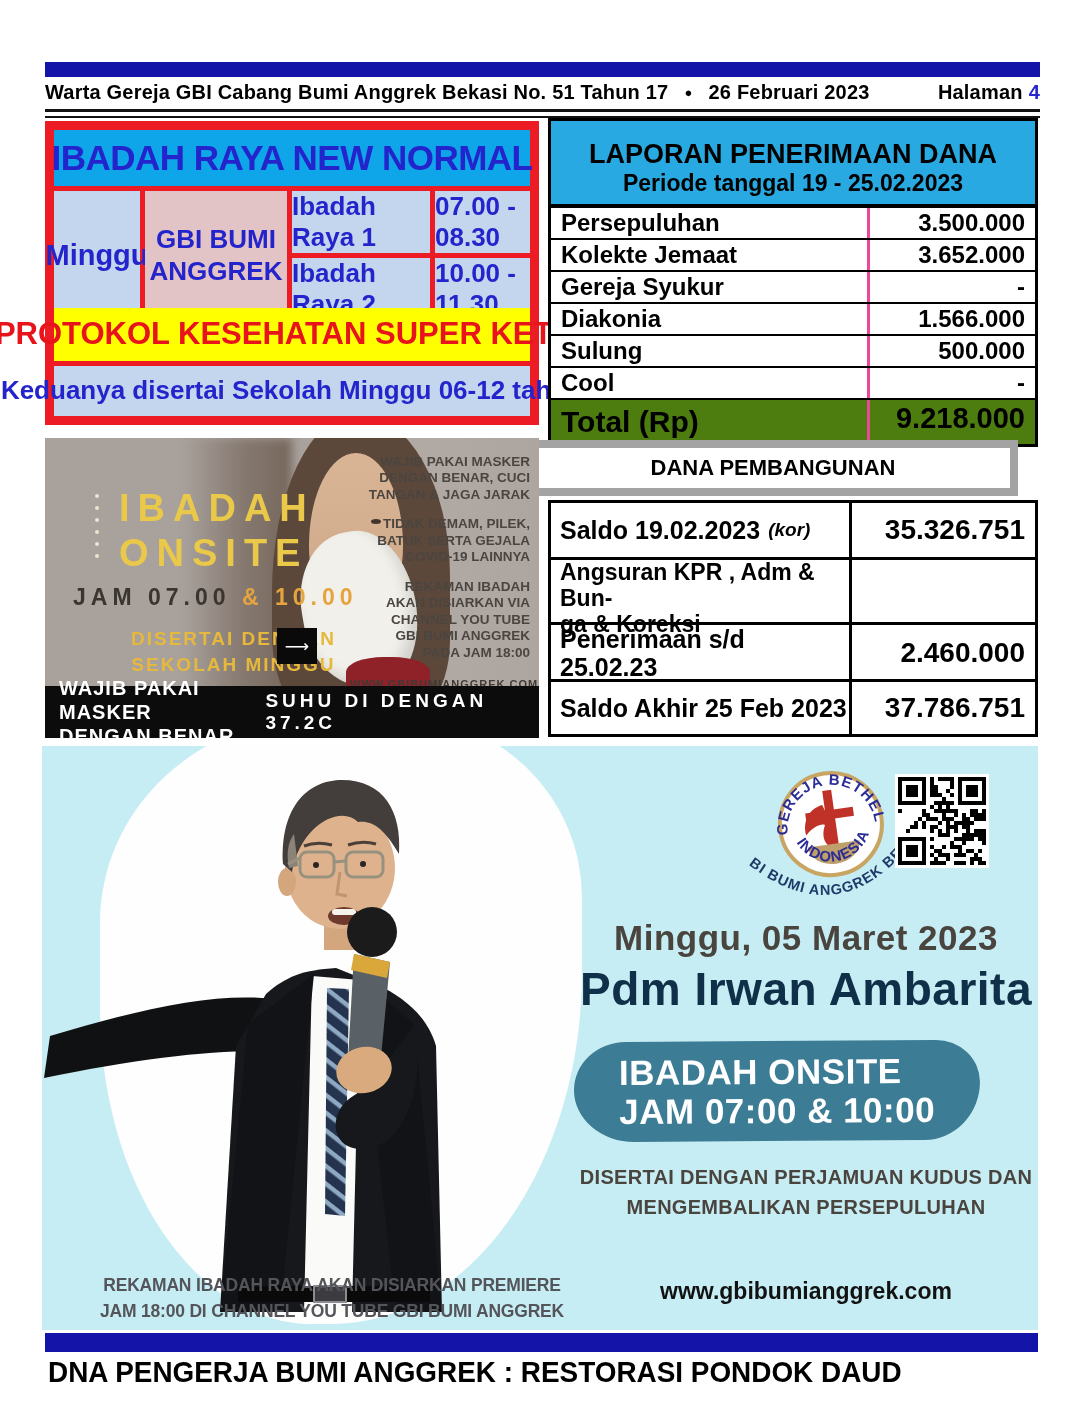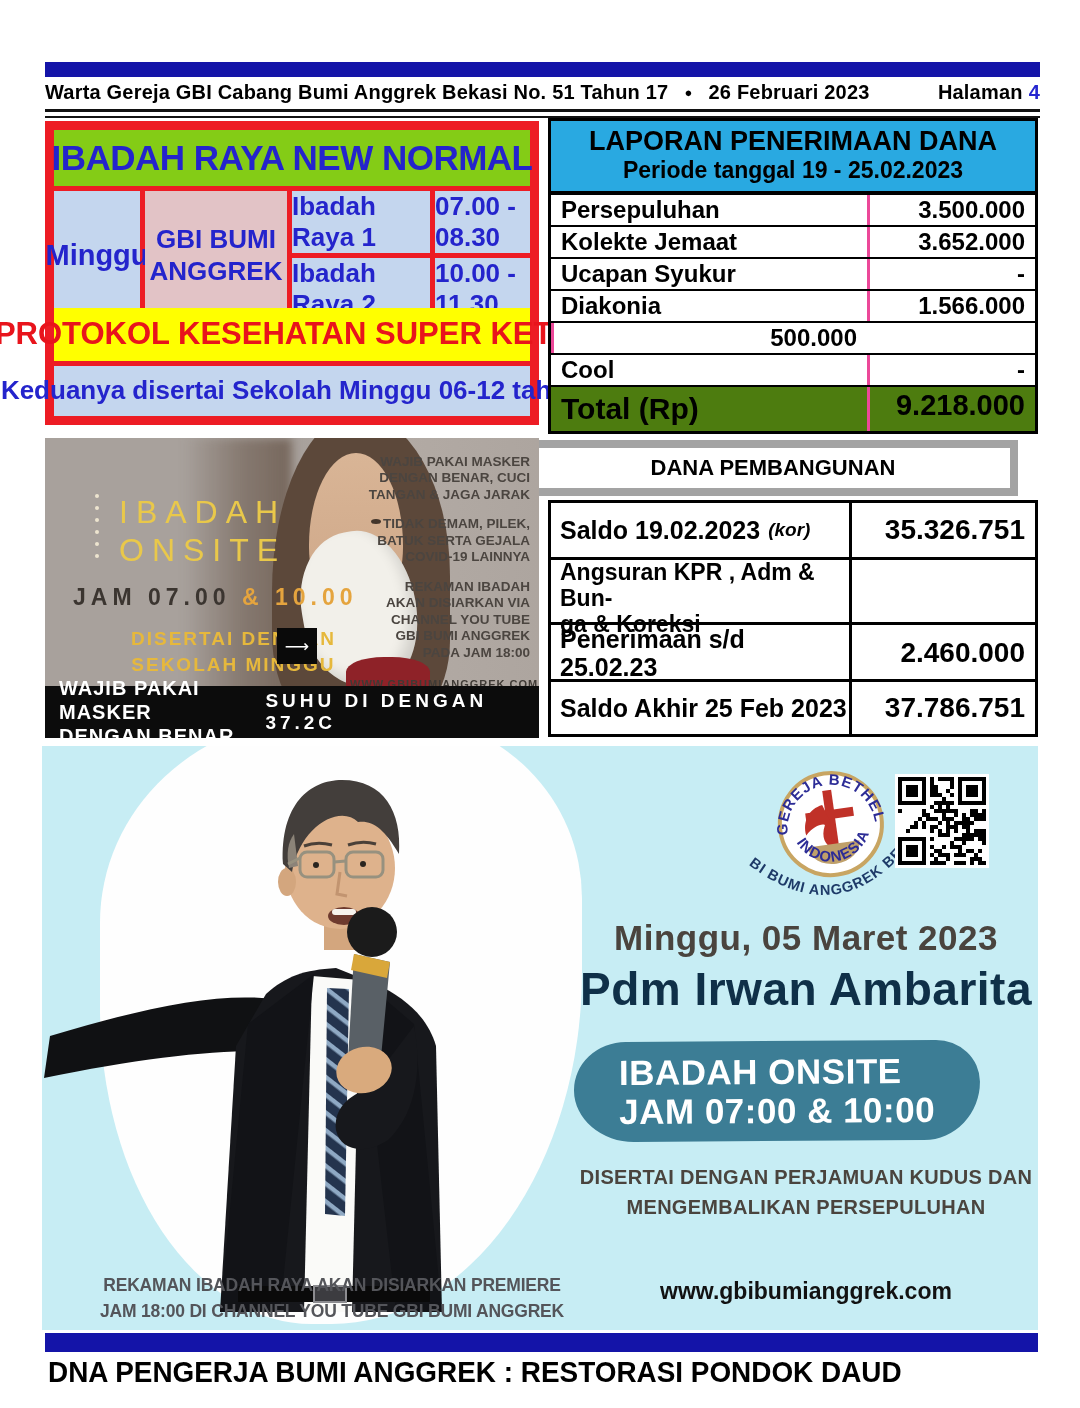--- a/index.html
+++ b/index.html
@@ -11,37 +11,37 @@
   .masthead{position:absolute;left:45px;top:81px;width:995px;display:flex;justify-content:space-between;
             align-items:baseline;font-size:20px;font-weight:700;letter-spacing:.2px;}
   .masthead .bullet{font-size:13px;margin:0 16px;position:relative;top:-2px;}
   .masthead .pagenum{color:#2526D0;margin-left:6px;}
   .double-rule{position:absolute;left:45px;top:109px;width:995px;height:4px;
                border-top:3px solid #121212;border-bottom:2px solid #121212;}
 
   
   .red-box{position:absolute;left:45px;top:121px;width:494px;height:304px;background:#ED1C24;
            box-sizing:border-box;padding:9px;display:flex;flex-direction:column;gap:5px;}
-  .rb-title{background:#84cc16;color:#2424CC;font-weight:800;font-size:35px;height:58px;
+  .rb-title{background:#0ea5e9;color:#2424CC;font-weight:800;font-size:35px;height:58px;
             display:flex;align-items:center;justify-content:center;letter-spacing:-.5px;
             transform-origin:center;white-space:nowrap;}
   .rb-grid{height:112px;display:grid;grid-template-columns:86px 142px 138px 1fr;
            grid-template-rows:1fr 1fr;gap:5px;}
   .rb-cell{background:#C4D6EE;color:#2424CC;font-weight:800;display:flex;align-items:center;
            justify-content:center;font-size:26px;}
   .rb-day{grid-row:1/3;font-size:29px;}
   .rb-venue{grid-row:1/3;background:#E2C3C6;flex-direction:column;line-height:1.25;font-size:26px;}
   .rb-protocol{background:#FFFF00;color:#E8141C;font-weight:800;font-size:31px;height:55px;
                display:flex;align-items:center;justify-content:center;white-space:nowrap;}
   .rb-note{background:#C4D6EE;color:#2424CC;font-weight:800;font-size:26px;height:52px;
            display:flex;align-items:center;justify-content:center;white-space:nowrap;}
 
   
   .laporan{position:absolute;left:548px;top:118px;width:490px;border:3px solid #000;box-sizing:border-box;background:#fff;}
-  .lap-head{background:#29A9E1;text-align:center;padding:5px 0 7px;border-bottom:2px solid #000;}
+  .lap-head{background:#29A9E1;text-align:center;padding:18px 0 7px;border-bottom:2px solid #000;}
   .lap-title{font-size:27px;font-weight:800;}
   .lap-sub{font-size:23px;font-weight:800;}
   .lap-row{display:grid;grid-template-columns:1fr 168px;height:30px;border-top:2px solid #000;}
   .lap-row:first-of-type{border-top:0;}
   .lap-label{font-size:24px;font-weight:700;display:flex;align-items:center;padding-left:10px;}
   .lap-value{font-size:24px;font-weight:700;display:flex;align-items:center;justify-content:flex-end;
              padding-right:10px;border-left:3px solid #ec4899;}
   .lap-total{height:44px;background:#4d7c0f;}
   .lap-total .lap-label{font-size:30px;font-weight:800;}
   .lap-total .lap-value{font-size:29px;font-weight:800;align-items:flex-start;padding-top:2px;}
@@ -68,21 +68,21 @@
           border-radius:48% 52% 42% 40%/55% 50% 30% 32%;}
   .b-face{position:absolute;left:53.5%;top:5%;width:19%;height:56%;
           background:linear-gradient(#D9B596,#CDA687);border-radius:50% 50% 46% 48%/55% 55% 44% 44%;}
   .b-eye{position:absolute;left:66%;top:27%;width:10px;height:5px;border-radius:50%;background:#43352B;}
   .b-mask{position:absolute;left:52%;top:31%;width:23%;height:52%;background:#F2F0EA;
           border-radius:50% 46% 42% 52%/48% 52% 50% 46%;transform:rotate(-10deg);
           box-shadow:inset -6px -8px 14px rgba(0,0,0,.14);}
   .b-shirt-red{position:absolute;left:61%;bottom:16%;width:17%;height:11%;background:#8E2228;border-radius:45% 45% 0 0;}
   .b-dots{position:absolute;left:50px;top:56px;display:flex;flex-direction:column;gap:8px;}
   .b-dots span{width:4px;height:4px;border-radius:50%;background:#EDE4CF;}
-  .b-title{position:absolute;left:74px;top:56px;color:#E9C84A;font-weight:400;font-size:32px;
+  .b-title{position:absolute;left:74px;top:48px;color:#E9C84A;font-weight:700;font-size:38px;
            letter-spacing:8px;line-height:1.18;}
   .b-time{position:absolute;left:28px;top:146px;font-size:23px;font-weight:800;letter-spacing:5px;white-space:nowrap;}
   .b-time .dark{color:#3B3530;} .b-time .gold{color:#E5A43E;}
   .b-sm{position:absolute;left:86px;top:188px;color:#E6B83C;font-weight:800;font-size:19px;
         letter-spacing:2px;line-height:1.35;text-align:center;}
   .b-arrow{position:absolute;left:232px;top:190px;width:40px;height:36px;background:#0A0A0A;color:#fff;
            display:flex;align-items:center;justify-content:center;font-size:17px;}
   .b-right{position:absolute;right:9px;top:16px;width:180px;text-align:right;color:#4B4540;}
   .b-right p{margin:0 0 13px;font-size:13.5px;font-weight:700;line-height:1.22;}
   .b-right .url{font-size:11px;letter-spacing:1px;margin-top:17px;color:#3F3A35;}
@@ -155,28 +155,29 @@
     </div>
     <div class="lap-row">
       <div class="lap-label">Persepuluhan</div>
       <div class="lap-value">3.500.000</div>
     </div>
     <div class="lap-row">
       <div class="lap-label">Kolekte Jemaat</div>
       <div class="lap-value">3.652.000</div>
     </div>
     <div class="lap-row">
-      <div class="lap-label">Ucapan Syukur</div>
+      <div class="lap-label">Gereja Syukur</div>
       <div class="lap-value">-</div>
     </div>
     <div class="lap-row">
       <div class="lap-label">Diakonia</div>
       <div class="lap-value">1.566.000</div>
     </div>
     <div class="lap-row">
+      <div class="lap-label">Sulung</div>
       <div class="lap-value">500.000</div>
     </div>
     <div class="lap-row">
       <div class="lap-label">Cool</div>
       <div class="lap-value">-</div>
     </div>
     <div class="lap-row lap-total">
       <div class="lap-label">Total (Rp)</div>
       <div class="lap-value">9.218.000</div>
     </div>

